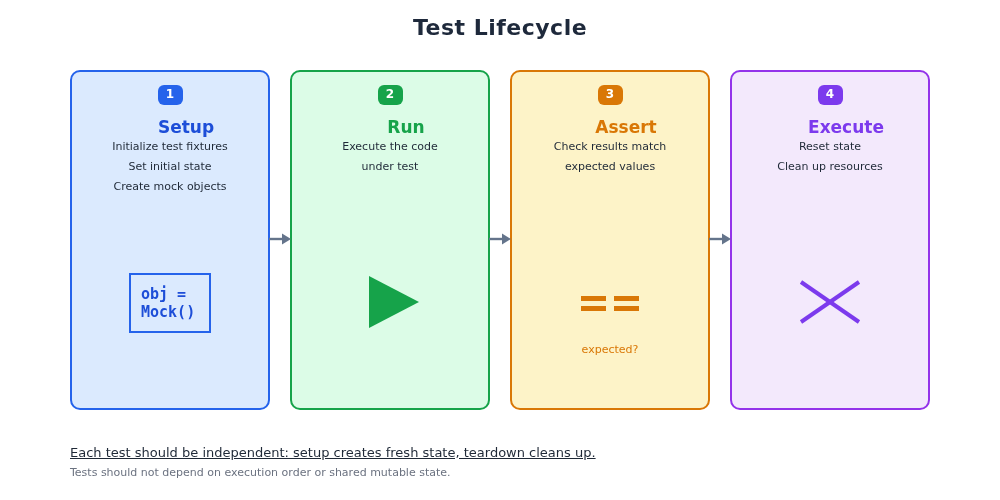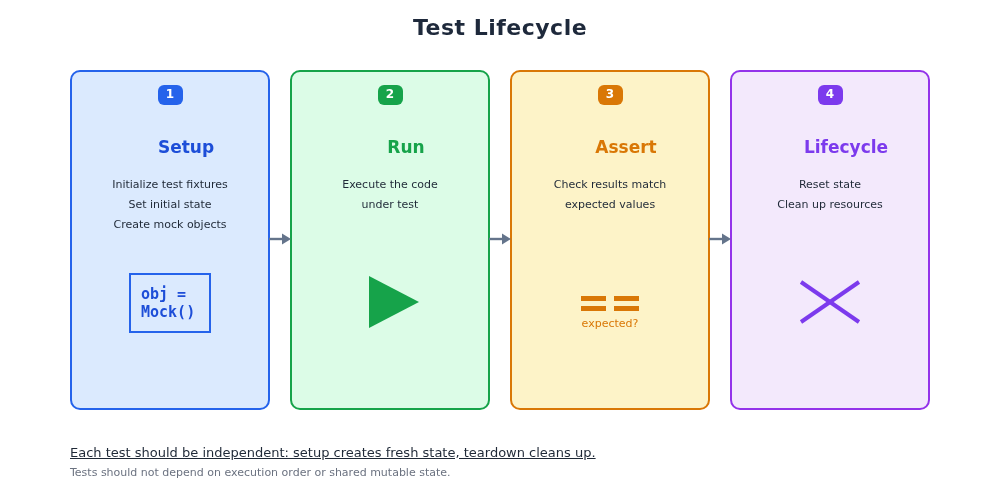--- a/index.html
+++ b/index.html
@@ -43,28 +43,28 @@
     min-width: 11px;
     padding: 2px 7px 3px 7px;
     border-radius: 6px;
     background: var(--badge);
     color: #ffffff;
     font-size: 12px;
     font-weight: bold;
     line-height: 15px;
   }
   .stage-title {
-    margin-top: 32px;
+    margin-top: 12px;
     font-size: 17px;
     font-weight: bold;
     color: var(--accent);
     padding-left: 32px;
   }
   .stage-desc {
-    margin-top: 18px;
+    margin-top: 0;
     font-size: 11px;
     line-height: 20px;
     color: #1f2937;
   }
   
   .mock-box {
     position: absolute;
     top: 201px;
     left: 50%;
     transform: translateX(-50%);
@@ -95,20 +95,21 @@
     border-left: 50px solid var(--accent);
   }
   .equals-wrap {
     position: absolute;
     top: 224px;
     left: 0;
     right: 0;
     display: flex;
     flex-direction: column;
     align-items: center;
+    gap: 26px;
   }
   .equals-row { display: flex; gap: 8px; }
   .equals-sign { display: flex; flex-direction: column; gap: 5px; }
   .equals-bar { width: 25px; height: 5px; background: var(--accent); }
   .equals-caption {
     margin-top: 6px;
     font-size: 11px;
     color: var(--accent);
   }
   .x-icon {
@@ -190,21 +191,21 @@
           <div class="equals-bar"></div>
           <div class="equals-bar"></div>
         </div>
       </div>
       <div class="equals-caption">expected?</div>
     </div>
   </div>
 
   <div class="stage-card pos-3" style="--bg: #f3e9fc; --border: #9333ea; --accent: #7c3aed; --badge: #7c3aed;">
     <div class="stage-badge">4</div>
-    <div class="stage-title">Lifecycle</div>
+    <div class="stage-title">Execute</div>
     <div class="stage-desc">
       <div>Reset state</div>
       <div>Clean up resources</div>
     </div>
     <svg class="x-icon" width="64" height="46" viewBox="0 0 64 46">
       <line x1="3" y1="3" x2="61" y2="43" stroke="#7c3aed" stroke-width="4"></line>
       <line x1="61" y1="3" x2="3" y2="43" stroke="#7c3aed" stroke-width="4"></line>
     </svg>
   </div>
 

